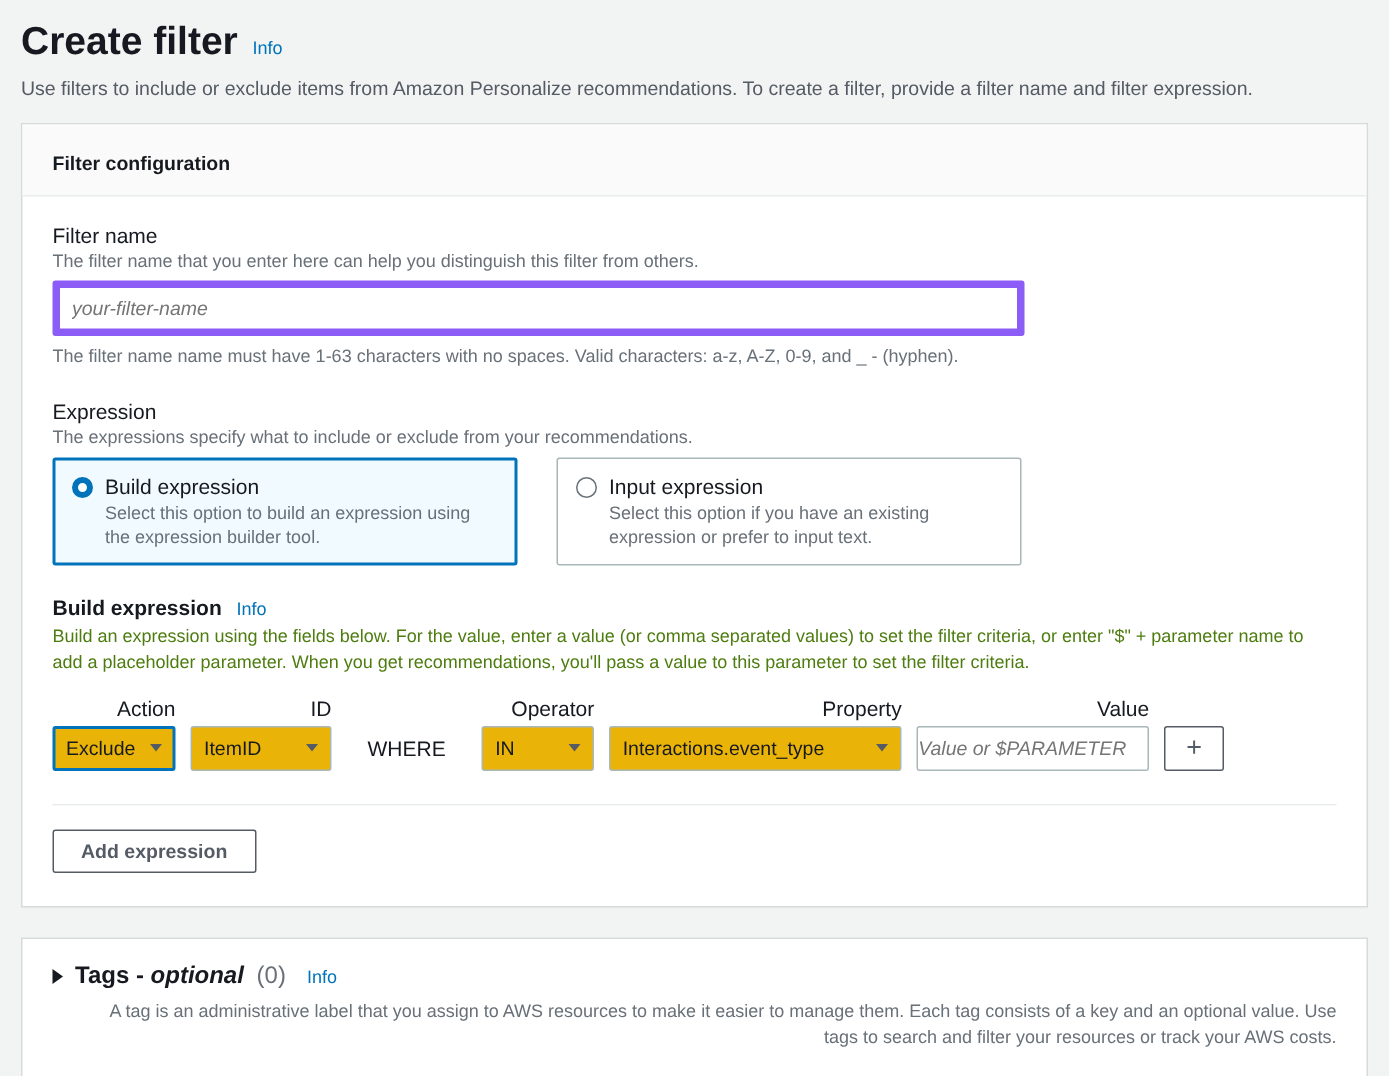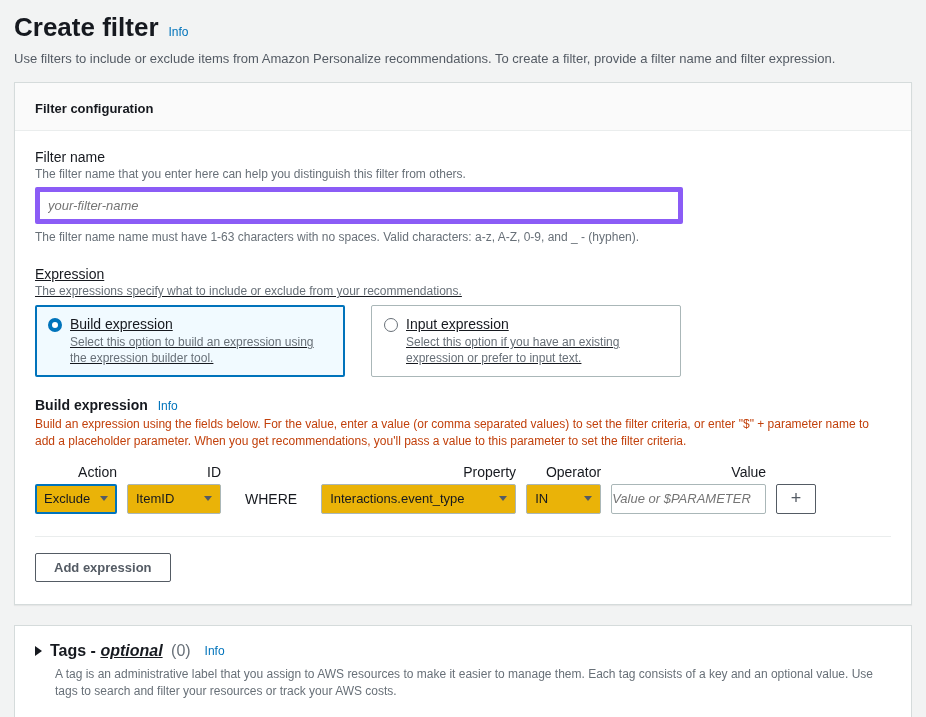--- a/index.html
+++ b/index.html
@@ -66,21 +66,21 @@
   }
   input[type="text"].text-input {
     width: 648px;
     padding: 6px 8px;
     border: 5px solid #8b5cf6;
     border-radius: 2px;
     font-size: 13px;
     font-style: italic;
     color: #687078;
   }
-  .section-gap { margin-top: 22px; text-decoration: underline; }
+  .section-gap { margin-top: 22px; }
   .radio-row {
     display: flex;
     gap: 26px;
     margin-top: 7px;
   }
   .radio-card {
     border: 1px solid #aab7b8;
     border-radius: 2px;
     padding: 10px 12px 10px 12px;
     width: 310px;
@@ -120,21 +120,21 @@
     line-height: 1.35;
   }
   .build-title {
     font-size: 14px;
     font-weight: 700;
     margin-top: 20px;
     color: #16191f;
   }
   .build-hint {
     font-size: 12px;
-    color: #c2410c;
+    color: #4d7c0f;
     margin-top: 3px;
     line-height: 1.4;
   }
   .builder-row {
     display: flex;
     align-items: flex-end;
     gap: 10px;
     margin-top: 14px;
   }
   .builder-col { display: flex; flex-direction: column; }
@@ -227,27 +227,28 @@
     width: 0; height: 0;
     border-top: 5px solid transparent;
     border-bottom: 5px solid transparent;
     border-left: 7px solid #16191f;
     cursor: pointer;
   }
   .tags-title {
     font-size: 16px;
     font-weight: 700;
   }
-  .tags-optional { font-style: italic; font-weight: 700; text-decoration: underline; }
+  .tags-optional { font-style: italic; font-weight: 700; }
   .tags-count { color: #687078; font-weight: 400; margin-left: 4px; }
   .tags-desc {
     font-size: 12px;
     color: #687078;
     margin: 6px 0 0 20px;
     line-height: 1.45;
+    text-align: right;
   }
 </style>
 </head>
 <body>
 
 <div class="page">
   <div>
     <h1>Create filter</h1>
     <span class="info-link">Info</span>
   </div>
@@ -305,30 +306,30 @@
         </div>
         <div class="builder-col">
           <div class="col-label">ID</div>
           <div class="select-box" style="width:94px;">
             <span>ItemID</span>
             <span class="caret"></span>
           </div>
         </div>
         <div class="where-label">WHERE</div>
         <div class="builder-col">
+          <div class="col-label">Operator</div>
+          <div class="select-box" style="width:75px;">
+            <span>IN</span>
+            <span class="caret"></span>
+          </div>
+        </div>
+        <div class="builder-col">
           <div class="col-label">Property</div>
           <div class="select-box" style="width:195px;">
             <span>Interactions.event_type</span>
-            <span class="caret"></span>
-          </div>
-        </div>
-        <div class="builder-col">
-          <div class="col-label">Operator</div>
-          <div class="select-box" style="width:75px;">
-            <span>IN</span>
             <span class="caret"></span>
           </div>
         </div>
         <div class="builder-col">
           <div class="col-label">Value</div>
           <input type="text" class="value-input" placeholder="Value or $PARAMETER" style="">
         </div>
         <div class="plus-btn">
           <span>+</span>
         </div>

